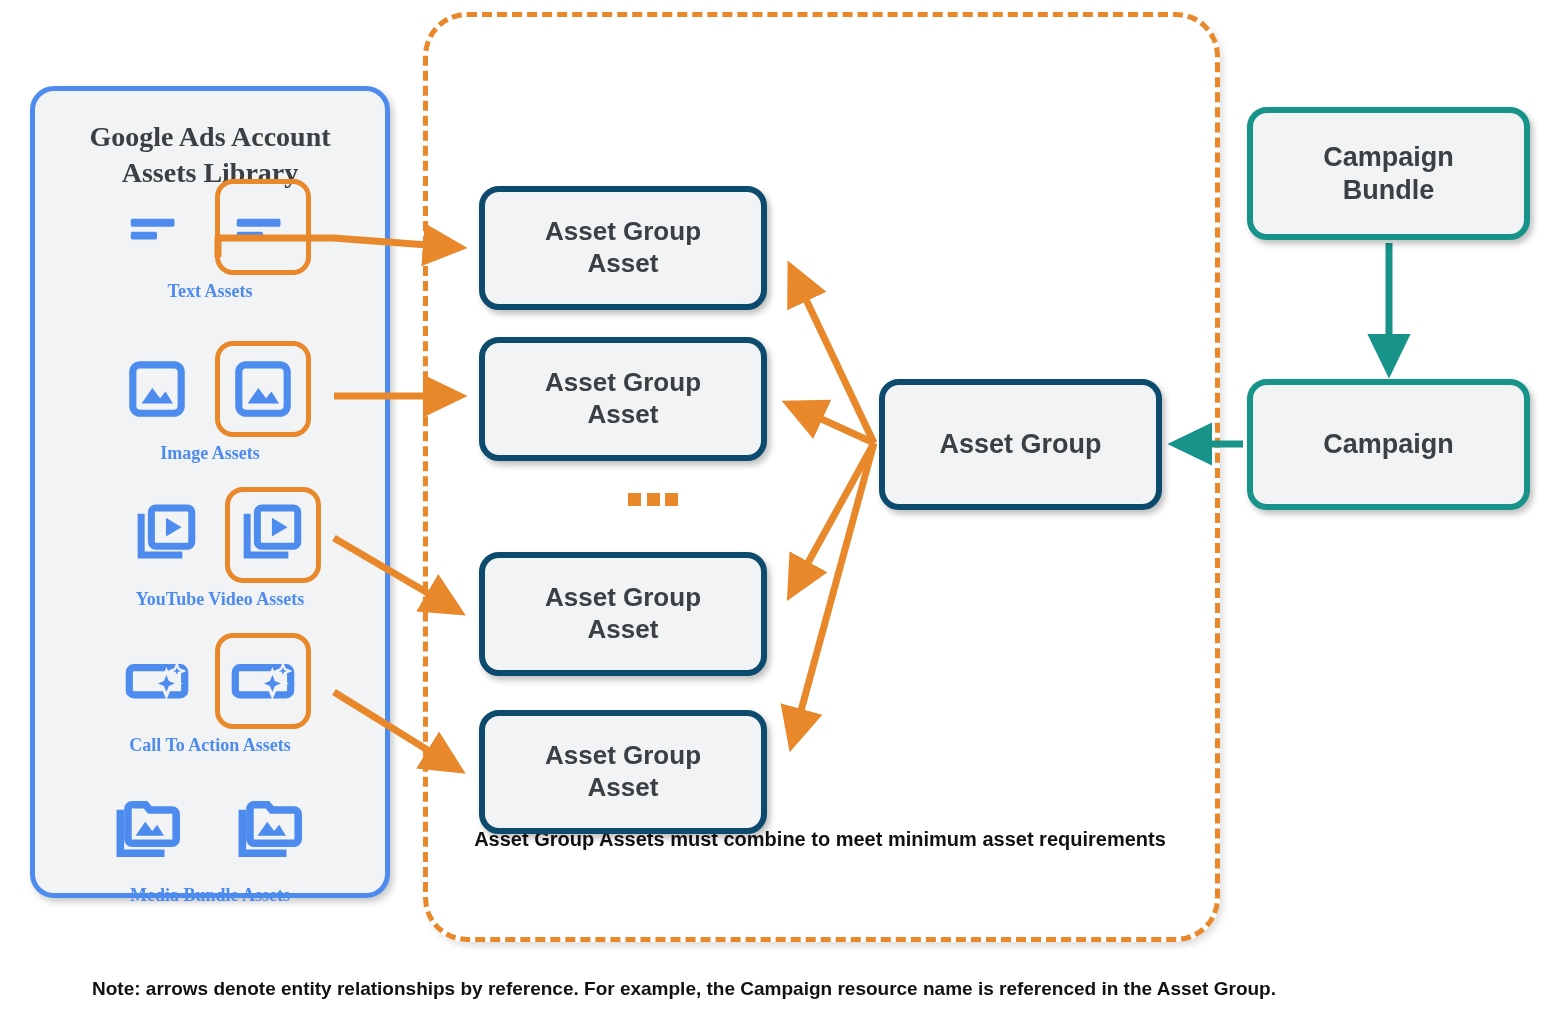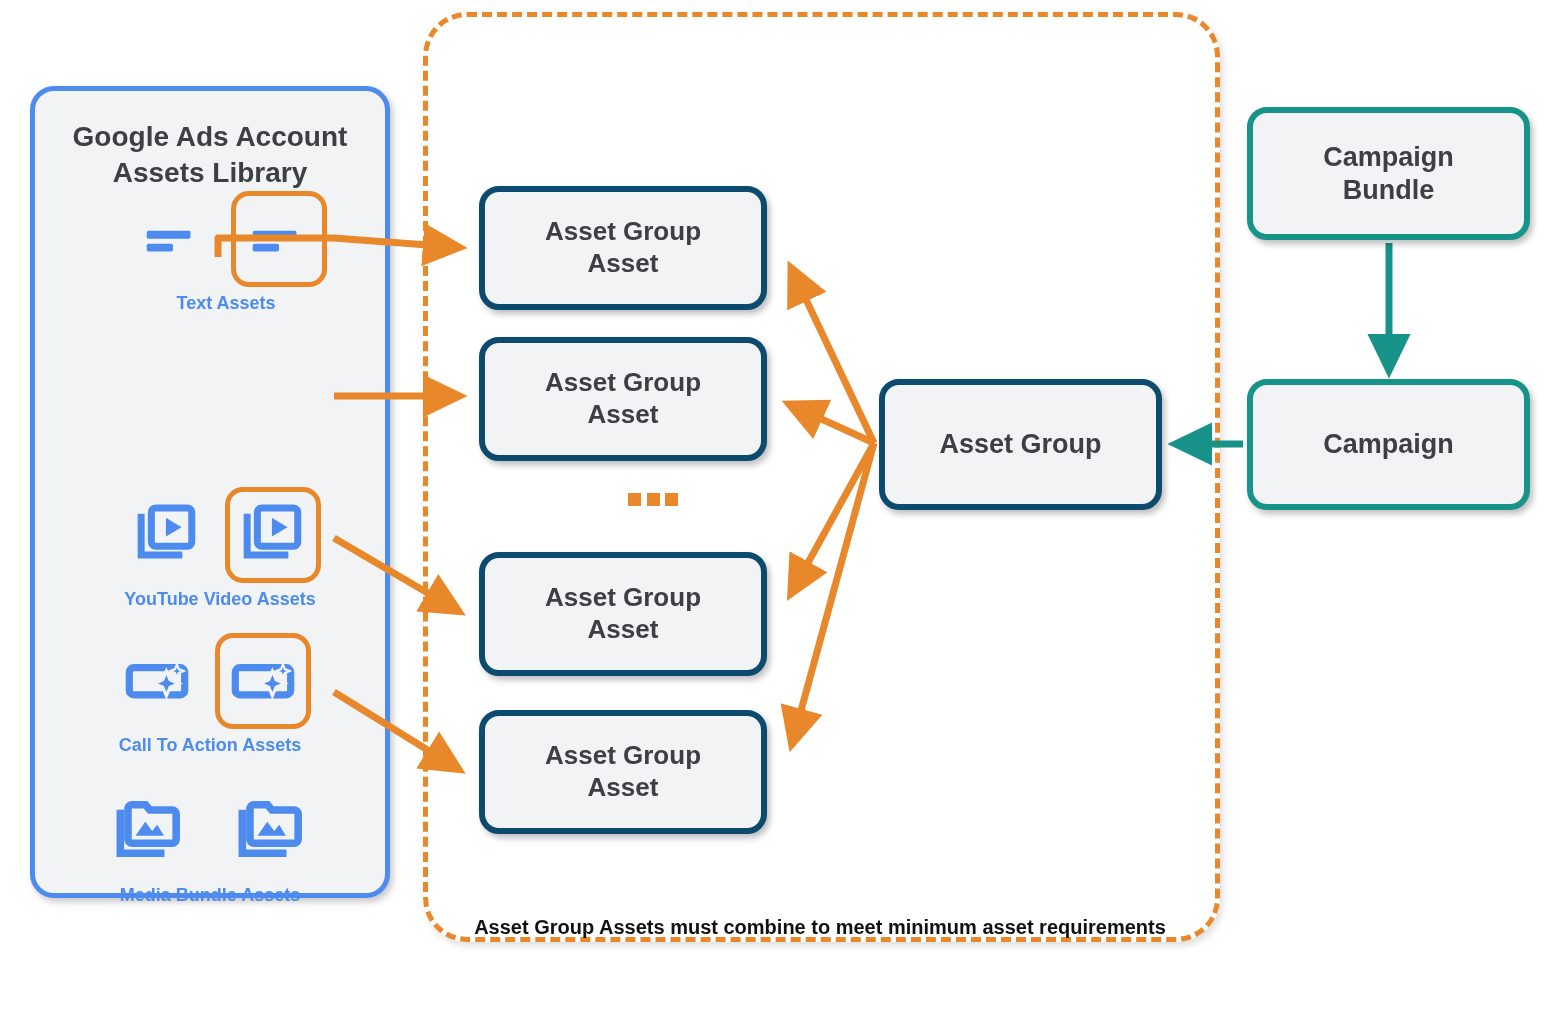--- a/index.html
+++ b/index.html
@@ -27,20 +27,21 @@
 
   
   #asset-library{
     position:absolute;left:30px;top:86px;width:360px;height:812px;
     box-sizing:border-box;
     background:#f1f3f4;
     border:5px solid #4D8BEF;
     border-radius:24px;
     box-shadow:3px 4px 7px rgba(0,0,0,.22);
     z-index:4;
+    font-family:Liberation Serif, serif;
   }
   #library-title{
     position:absolute;left:0;top:28px;width:100%;
     text-align:center;color:#3c4043;font-weight:700;font-size:28px;line-height:1.3;
   }
   .asset-row{position:absolute;left:0;width:100%;}
   .icon-pair{
     position:relative;height:96px;
     display:flex;align-items:center;justify-content:center;gap:10px;
   }
@@ -63,21 +64,21 @@
     box-shadow:3px 4px 7px rgba(0,0,0,.13);
     z-index:2;
   }
   #mutate-title{
     position:absolute;left:440px;top:55px;width:765px;
     text-align:center;font-style:italic;font-weight:700;
     font-size:31px;line-height:1.3;color:#111;
     z-index:5;
   }
   #mutate-footnote{
-    position:absolute;left:430px;top:916px;width:780px;
+    position:absolute;left:430px;top:828px;width:780px;
     text-align:center;font-weight:700;font-size:20px;color:#111;
     z-index:5;
   }
   #page-note{
     position:absolute;left:0;top:978px;width:1368px;
     text-align:center;font-weight:700;font-size:19px;color:#111;
     z-index:7;
   }
 
   
@@ -108,38 +109,55 @@
       </marker>
     </defs>
   </svg>
 
   <div id="asset-library">
     <div id="library-title">
       <div>Google Ads Account</div>
       <div>Assets Library</div>
     </div>
 
-    <div class="asset-row" style="top:100px;margin-left:16px;">
+    <div class="asset-row" style="top:88px;">
       <div class="icon-pair">
         <div class="icon-plain">
           <svg width="70" height="70" viewBox="0 0 24 24" aria-hidden="true">
             <rect x="3" y="9.2" width="15" height="2.7" rx="0.6" fill="#4D8BEF"></rect>
             <rect x="3" y="13.6" width="9" height="2.7" rx="0.6" fill="#4D8BEF"></rect>
           </svg>
         </div>
         <div class="icon-sel">
           <svg width="70" height="70" viewBox="0 0 24 24" aria-hidden="true">
             <rect x="3" y="9.2" width="15" height="2.7" rx="0.6" fill="#4D8BEF"></rect>
             <rect x="3" y="13.6" width="9" height="2.7" rx="0.6" fill="#4D8BEF"></rect>
           </svg>
         </div>
       </div>
       <div class="asset-label">Text Assets</div>
     </div>
 
+    <div class="asset-row" style="top:250px;">
+      <div class="icon-pair">
+        <div class="icon-plain">
+          <svg width="66" height="66" viewBox="0 0 24 24" aria-hidden="true">
+            <rect x="3.2" y="3.2" width="17.6" height="17.6" rx="2.6" fill="none" stroke="#4D8BEF" stroke-width="2.6"></rect>
+            <path d="M6.4 17.3 L10.3 11.6 L13.1 15.4 L15.1 12.9 L17.8 17.3 Z" fill="#4D8BEF"></path>
+          </svg>
+        </div>
+        <div class="icon-sel">
+          <svg width="66" height="66" viewBox="0 0 24 24" aria-hidden="true">
+            <rect x="3.2" y="3.2" width="17.6" height="17.6" rx="2.6" fill="none" stroke="#4D8BEF" stroke-width="2.6"></rect>
+            <path d="M6.4 17.3 L10.3 11.6 L13.1 15.4 L15.1 12.9 L17.8 17.3 Z" fill="#4D8BEF"></path>
+          </svg>
+        </div>
+      </div>
+      <div class="asset-label">Image Assets</div>
+    </div>
 
     <div class="asset-row" style="top:396px;padding-left:10px;">
       <div class="icon-pair">
         <div class="icon-plain">
           <svg width="70" height="70" viewBox="0 0 26 26" aria-hidden="true">
             <path d="M3.4 6.4 V20.4 H17.4" fill="none" stroke="#4D8BEF" stroke-width="2.6" stroke-linecap="square"></path>
             <rect x="7.2" y="3.0" width="15" height="14.2" rx="1.6" fill="none" stroke="#4D8BEF" stroke-width="2.6"></rect>
             <path d="M12.6 6.6 L18.4 10.1 L12.6 13.6 Z" fill="#4D8BEF"></path>
           </svg>
         </div>
@@ -285,14 +303,15 @@
 
     <g>
       <path d="M1389,243 L1389,366" fill="none" stroke="#17938A" stroke-width="7" marker-end="url(#thead)"></path>
     </g>
 
     <g>
       <path d="M1243,444 L1180,444" fill="none" stroke="#17938A" stroke-width="7" marker-end="url(#thead)"></path>
     </g>
   </svg>
 
+  <div id="page-note">Note: arrows denote entity relationships by reference. For example, the Campaign resource name is referenced in the Asset Group.</div>
 
 </div>
 
 </body></html>

